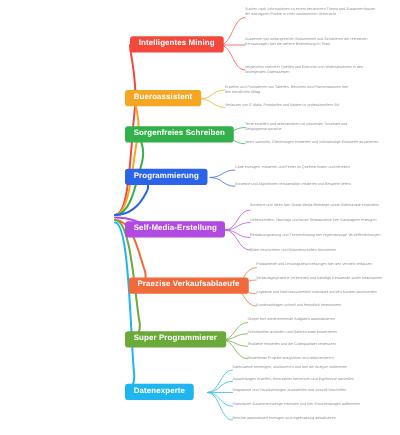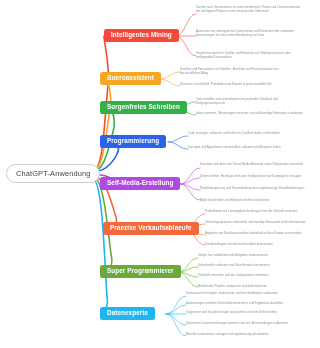--- a/index.html
+++ b/index.html
@@ -104,21 +104,20 @@
       <path d="M178 272 C 188 272, 188 287, 198 287" stroke="#6aa93a"></path>
 
       <path d="M166 314 C 176 314, 176 296, 186 296" stroke="#1fb6ef"></path>
       <path d="M166 314 C 176 314, 176 305, 186 305" stroke="#1fb6ef"></path>
       <path d="M166 314 C 176 314, 176 314, 186 314" stroke="#1fb6ef"></path>
       <path d="M166 314 C 176 314, 176 325, 186 325" stroke="#1fb6ef"></path>
       <path d="M166 314 C 176 314, 176 336, 186 336" stroke="#1fb6ef"></path>
     </g>
   </svg>
 
-  <div class="node root">ChatGPT-Anwendung</div>
 
   <div class="node topic" style="left:104px;top:29px;background:#f4483c;">Intelligentes Mining</div>
   <div class="leaf" style="left:196px;top:5px;">Suchen nach Informationen zu einem bestimmten Thema und Zusammenfassen der wichtigsten Punkte in einer strukturierten Uebersicht</div>
   <div class="leaf" style="left:196px;top:29px;">Auswerten von umfangreichen Dokumenten und Extrahieren der relevanten Kernaussagen fuer die weitere Bearbeitung im Team</div>
   <div class="leaf" style="left:196px;top:51px;">Vergleichen mehrerer Quellen und Erkennen von Widerspruechen in den vorliegenden Datensaetzen</div>
 
   <div class="node topic" style="left:100px;top:72px;background:#f5a623;">Bueroassistent</div>
   <div class="leaf w2" style="left:180px;top:67px;">Erstellen und Formatieren von Tabellen, Berichten und Praesentationen fuer den beruflichen Alltag</div>
   <div class="leaf w2" style="left:180px;top:82px;">Verfassen von E-Mails, Protokollen und Notizen in professionellem Stil</div>
 

